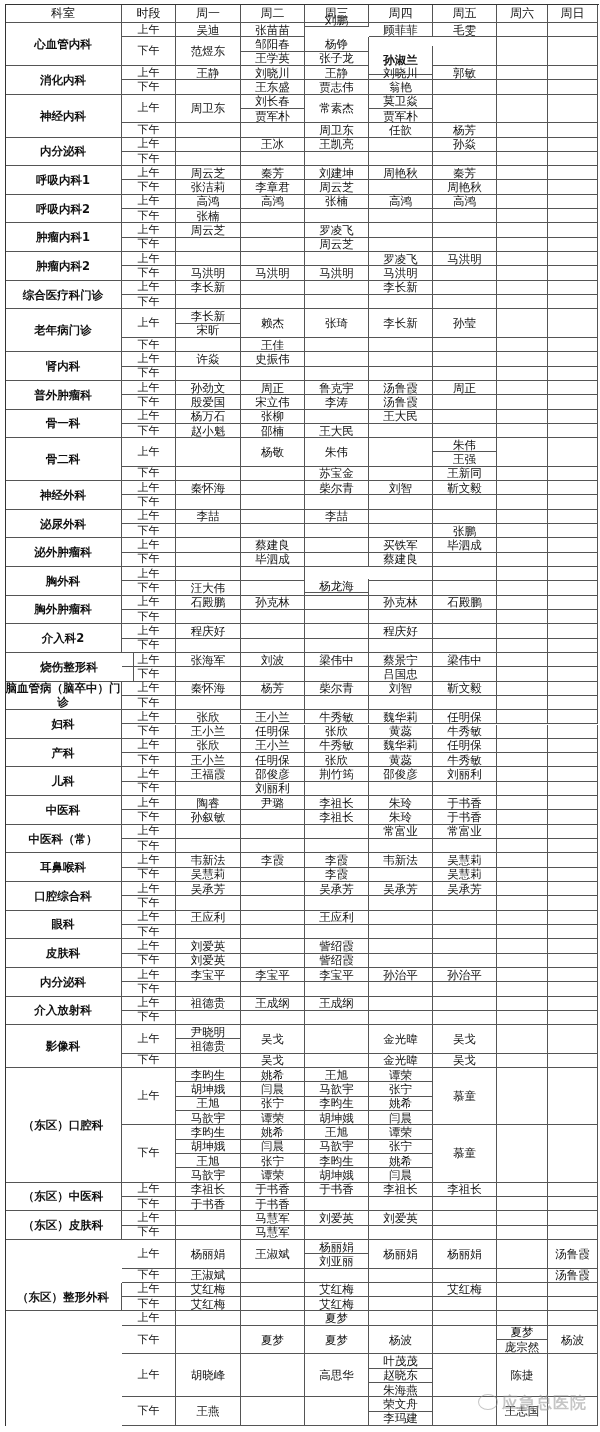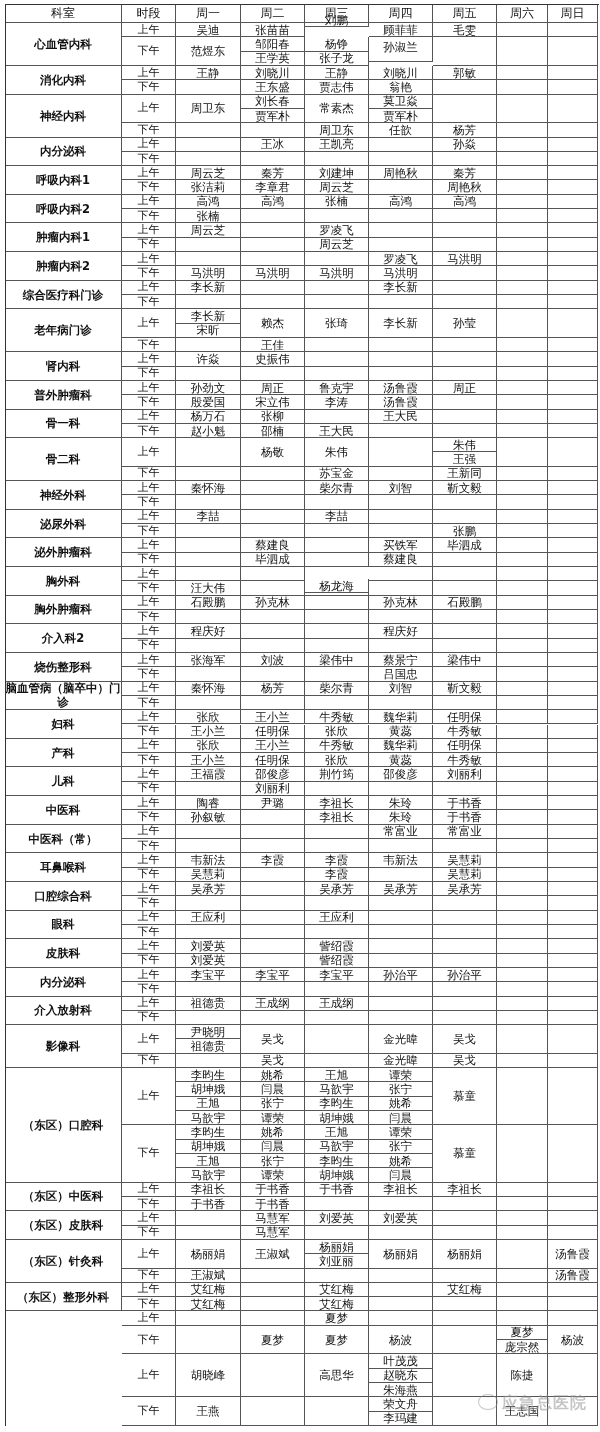--- a/index.html
+++ b/index.html
@@ -40,21 +40,21 @@
     <div class="c per" style="left: 305px; top: 13px; width: 64px; height: 14.3163px; text-align: right;">刘鹏</div>
     <div class="c per" style="left: 369px; top: 23px; width: 64px; height: 14.3163px;">顾菲菲</div>
     <div class="c per" style="left: 433px; top: 23px; width: 64px; height: 14.3163px;">毛雯</div>
     <div class="c per" style="left: 497px; top: 23px; width: 51px; height: 14.3163px;"></div>
     <div class="c per" style="left: 548px; top: 23px; width: 50px; height: 14.3163px;"></div>
     <div class="c per" style="left: 176px; top: 37.3163px; width: 65px; height: 28.6327px;">范煜东</div>
     <div class="c per" style="left: 241px; top: 37.3163px; width: 64px; height: 14.3163px;">邹阳春</div>
     <div class="c per" style="left: 241px; top: 51.6327px; width: 64px; height: 14.3163px;">王学英</div>
     <div class="c per" style="left: 305px; top: 37.3163px; width: 64px; height: 14.3163px;">杨铮</div>
     <div class="c per" style="left: 305px; top: 51.6327px; width: 64px; height: 14.3163px;">张子龙</div>
-    <div class="c per" style="left: 369px; top: 33px; width: 64px; height: 28.6327px;">孙淑兰</div>
+    <div class="c per" style="left: 369px; top: 46px; width: 64px; height: 28.6327px; font-weight: bold;">孙淑兰</div>
     <div class="c per" style="left: 433px; top: 37.3163px; width: 64px; height: 28.6327px;"></div>
     <div class="c per" style="left: 497px; top: 37.3163px; width: 51px; height: 28.6327px;"></div>
     <div class="c per" style="left: 548px; top: 37.3163px; width: 50px; height: 28.6327px;"></div>
     <div class="c dept" style="left: 5px; top: 65.949px; width: 117px; height: 28.6327px;">消化内科</div>
     <div class="c " style="left: 122px; top: 65.949px; width: 54px; height: 14.3163px;">上午</div>
     <div class="c " style="left: 122px; top: 80.2653px; width: 54px; height: 14.3163px;">下午</div>
     <div class="c per" style="left: 176px; top: 65.949px; width: 65px; height: 14.3163px;">王静</div>
     <div class="c per" style="left: 241px; top: 65.949px; width: 64px; height: 14.3163px;">刘晓川</div>
     <div class="c per" style="left: 305px; top: 65.949px; width: 64px; height: 14.3163px;">王静</div>
     <div class="c per" style="left: 369px; top: 65.949px; width: 64px; height: 14.3163px;">刘晓川</div>
@@ -371,21 +371,21 @@
     <div class="c per" style="left: 433px; top: 624.286px; width: 64px; height: 14.3163px;"></div>
     <div class="c per" style="left: 497px; top: 624.286px; width: 51px; height: 14.3163px;"></div>
     <div class="c per" style="left: 548px; top: 624.286px; width: 50px; height: 14.3163px;"></div>
     <div class="c per" style="left: 176px; top: 638.602px; width: 65px; height: 14.3163px;"></div>
     <div class="c per" style="left: 241px; top: 638.602px; width: 64px; height: 14.3163px;"></div>
     <div class="c per" style="left: 305px; top: 638.602px; width: 64px; height: 14.3163px;"></div>
     <div class="c per" style="left: 369px; top: 638.602px; width: 64px; height: 14.3163px;"></div>
     <div class="c per" style="left: 433px; top: 638.602px; width: 64px; height: 14.3163px;"></div>
     <div class="c per" style="left: 497px; top: 638.602px; width: 51px; height: 14.3163px;"></div>
     <div class="c per" style="left: 548px; top: 638.602px; width: 50px; height: 14.3163px;"></div>
-    <div class="c dept" style="left: 5px; top: 652.918px; width: 117px; height: 28.6327px;">烧伤整形科</div>
+    <div class="c dept" style="left: 5px; top: 652.918px; width: 129px; height: 28.6327px;">烧伤整形科</div>
     <div class="c " style="left: 122px; top: 652.918px; width: 54px; height: 14.3163px;">上午</div>
     <div class="c " style="left: 122px; top: 667.235px; width: 54px; height: 14.3163px;">下午</div>
     <div class="c per" style="left: 176px; top: 652.918px; width: 65px; height: 14.3163px;">张海军</div>
     <div class="c per" style="left: 241px; top: 652.918px; width: 64px; height: 14.3163px;">刘波</div>
     <div class="c per" style="left: 305px; top: 652.918px; width: 64px; height: 14.3163px;">梁伟中</div>
     <div class="c per" style="left: 369px; top: 652.918px; width: 64px; height: 14.3163px;">蔡景宁</div>
     <div class="c per" style="left: 433px; top: 652.918px; width: 64px; height: 14.3163px;">梁伟中</div>
     <div class="c per" style="left: 497px; top: 652.918px; width: 51px; height: 14.3163px;"></div>
     <div class="c per" style="left: 548px; top: 652.918px; width: 50px; height: 14.3163px;"></div>
     <div class="c per" style="left: 176px; top: 667.235px; width: 65px; height: 14.3163px;"></div>
@@ -685,21 +685,20 @@
     <div class="c per" style="left: 433px; top: 1211.26px; width: 64px; height: 14.3163px;"></div>
     <div class="c per" style="left: 497px; top: 1211.26px; width: 51px; height: 14.3163px;"></div>
     <div class="c per" style="left: 548px; top: 1211.26px; width: 50px; height: 14.3163px;"></div>
     <div class="c per" style="left: 176px; top: 1225.57px; width: 65px; height: 14.3163px;"></div>
     <div class="c per" style="left: 241px; top: 1225.57px; width: 64px; height: 14.3163px;">马慧军</div>
     <div class="c per" style="left: 305px; top: 1225.57px; width: 64px; height: 14.3163px;"></div>
     <div class="c per" style="left: 369px; top: 1225.57px; width: 64px; height: 14.3163px;"></div>
     <div class="c per" style="left: 433px; top: 1225.57px; width: 64px; height: 14.3163px;"></div>
     <div class="c per" style="left: 497px; top: 1225.57px; width: 51px; height: 14.3163px;"></div>
     <div class="c per" style="left: 548px; top: 1225.57px; width: 50px; height: 14.3163px;"></div>
-    <div class="c dept" style="left: 5px; top: 1239.89px; width: 117px; height: 42.949px;">（东区）针灸科</div>
     <div class="c " style="left: 122px; top: 1239.89px; width: 54px; height: 28.6327px;">上午</div>
     <div class="c " style="left: 122px; top: 1268.52px; width: 54px; height: 14.3163px;">下午</div>
     <div class="c per" style="left: 176px; top: 1239.89px; width: 65px; height: 28.6327px;">杨丽娟</div>
     <div class="c per" style="left: 241px; top: 1239.89px; width: 64px; height: 28.6327px;">王淑斌</div>
     <div class="c per" style="left: 305px; top: 1239.89px; width: 64px; height: 14.3163px;">杨丽娟</div>
     <div class="c per" style="left: 305px; top: 1254.2px; width: 64px; height: 14.3163px;">刘亚丽</div>
     <div class="c per" style="left: 369px; top: 1239.89px; width: 64px; height: 28.6327px;">杨丽娟</div>
     <div class="c per" style="left: 433px; top: 1239.89px; width: 64px; height: 28.6327px;">杨丽娟</div>
     <div class="c per" style="left: 497px; top: 1239.89px; width: 51px; height: 28.6327px;"></div>
     <div class="c per" style="left: 548px; top: 1239.89px; width: 50px; height: 28.6327px;">汤鲁霞</div>

